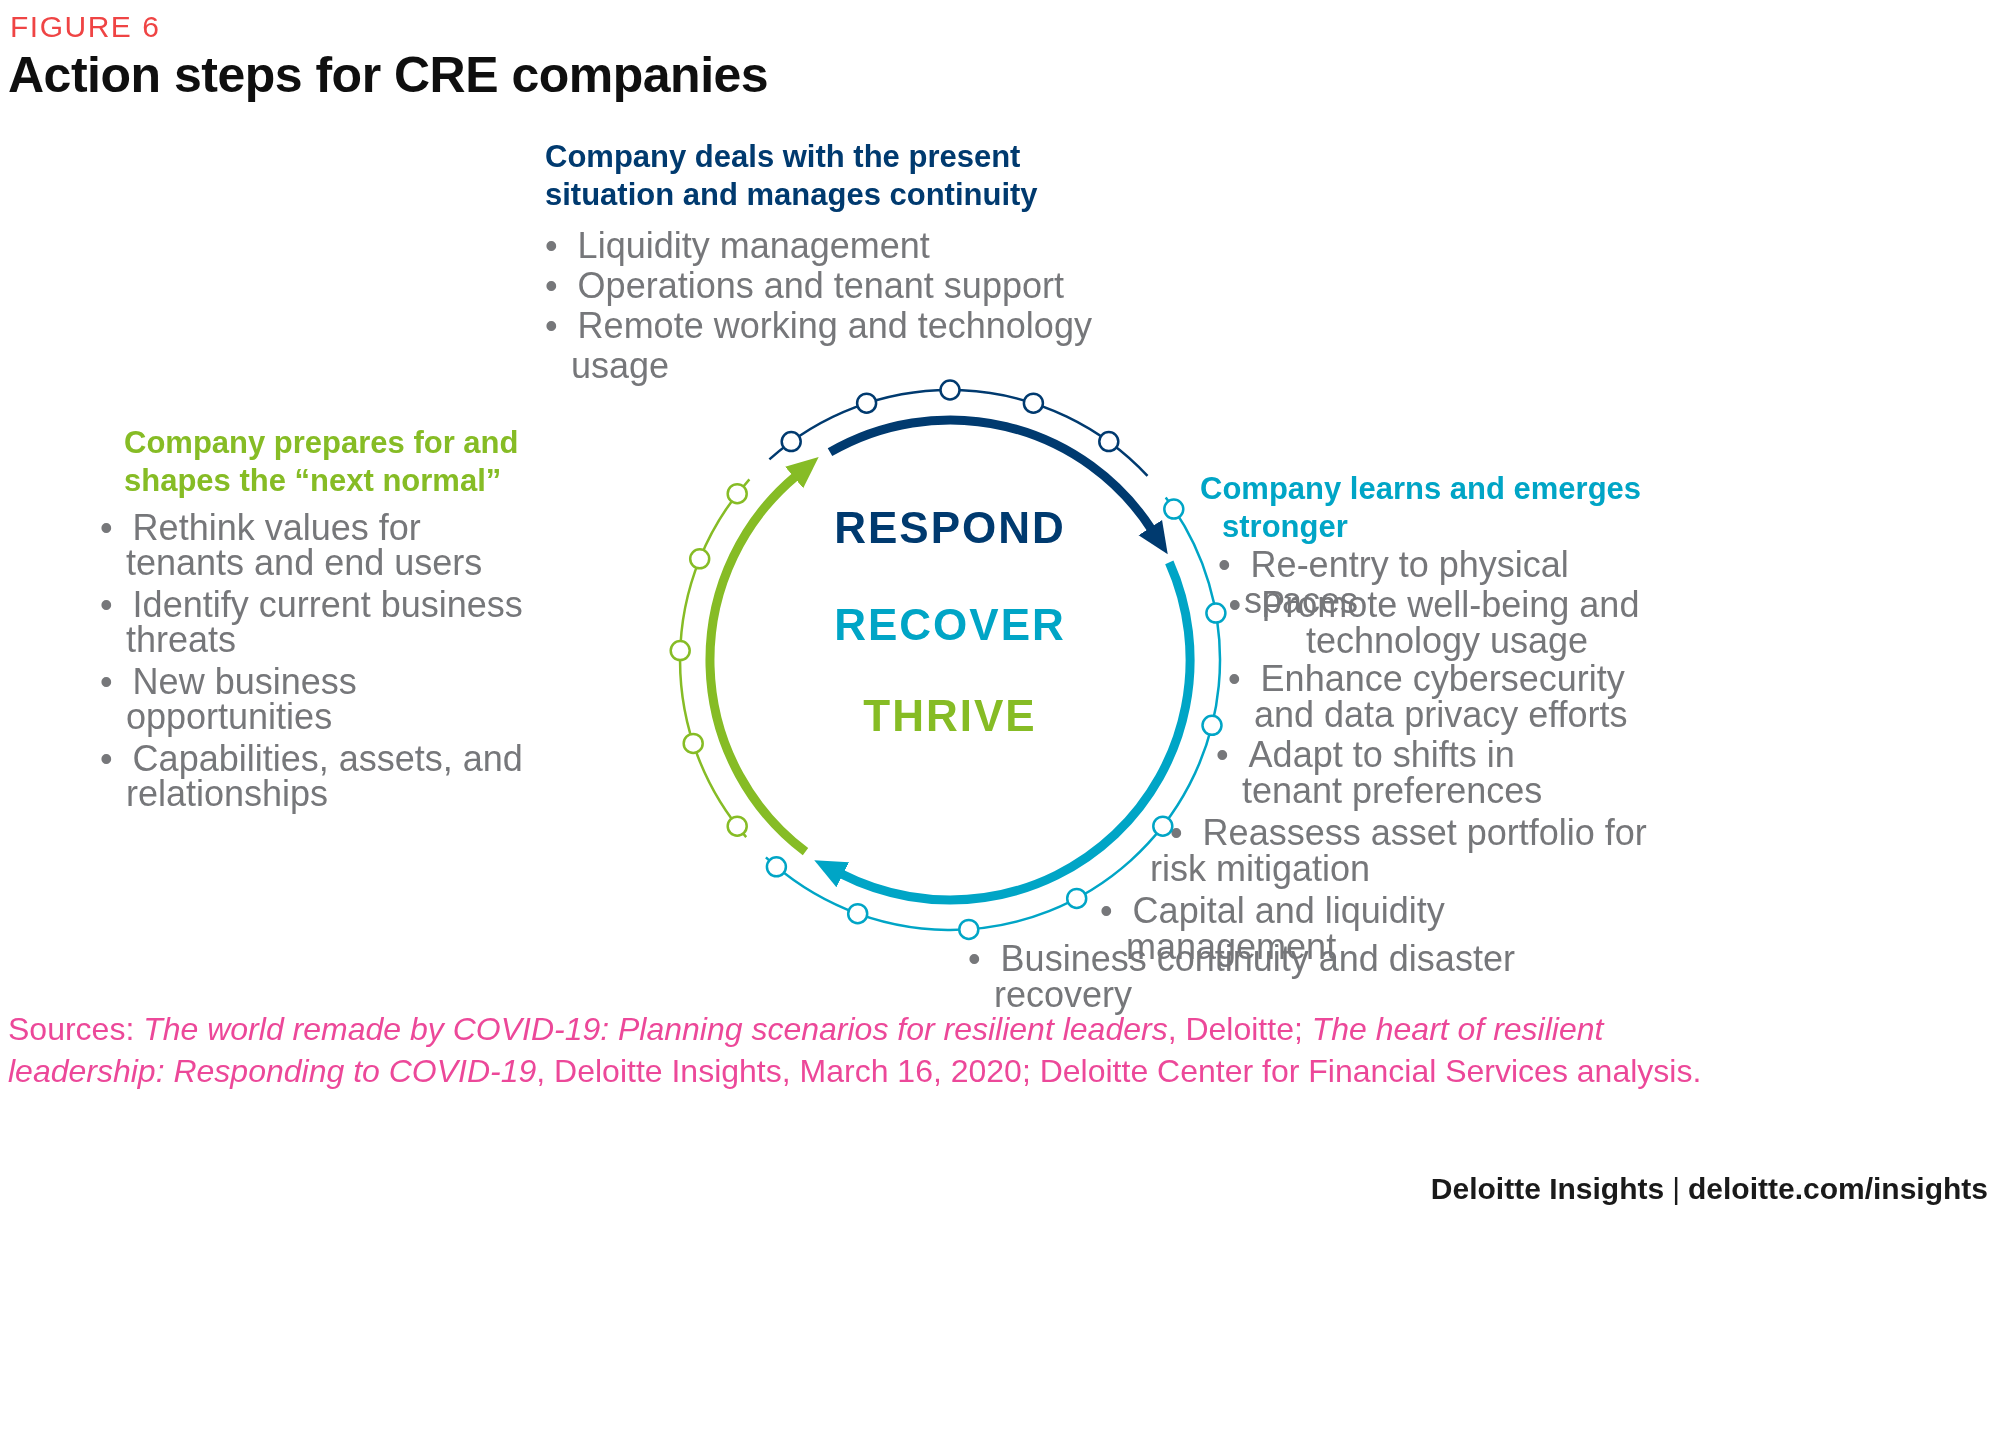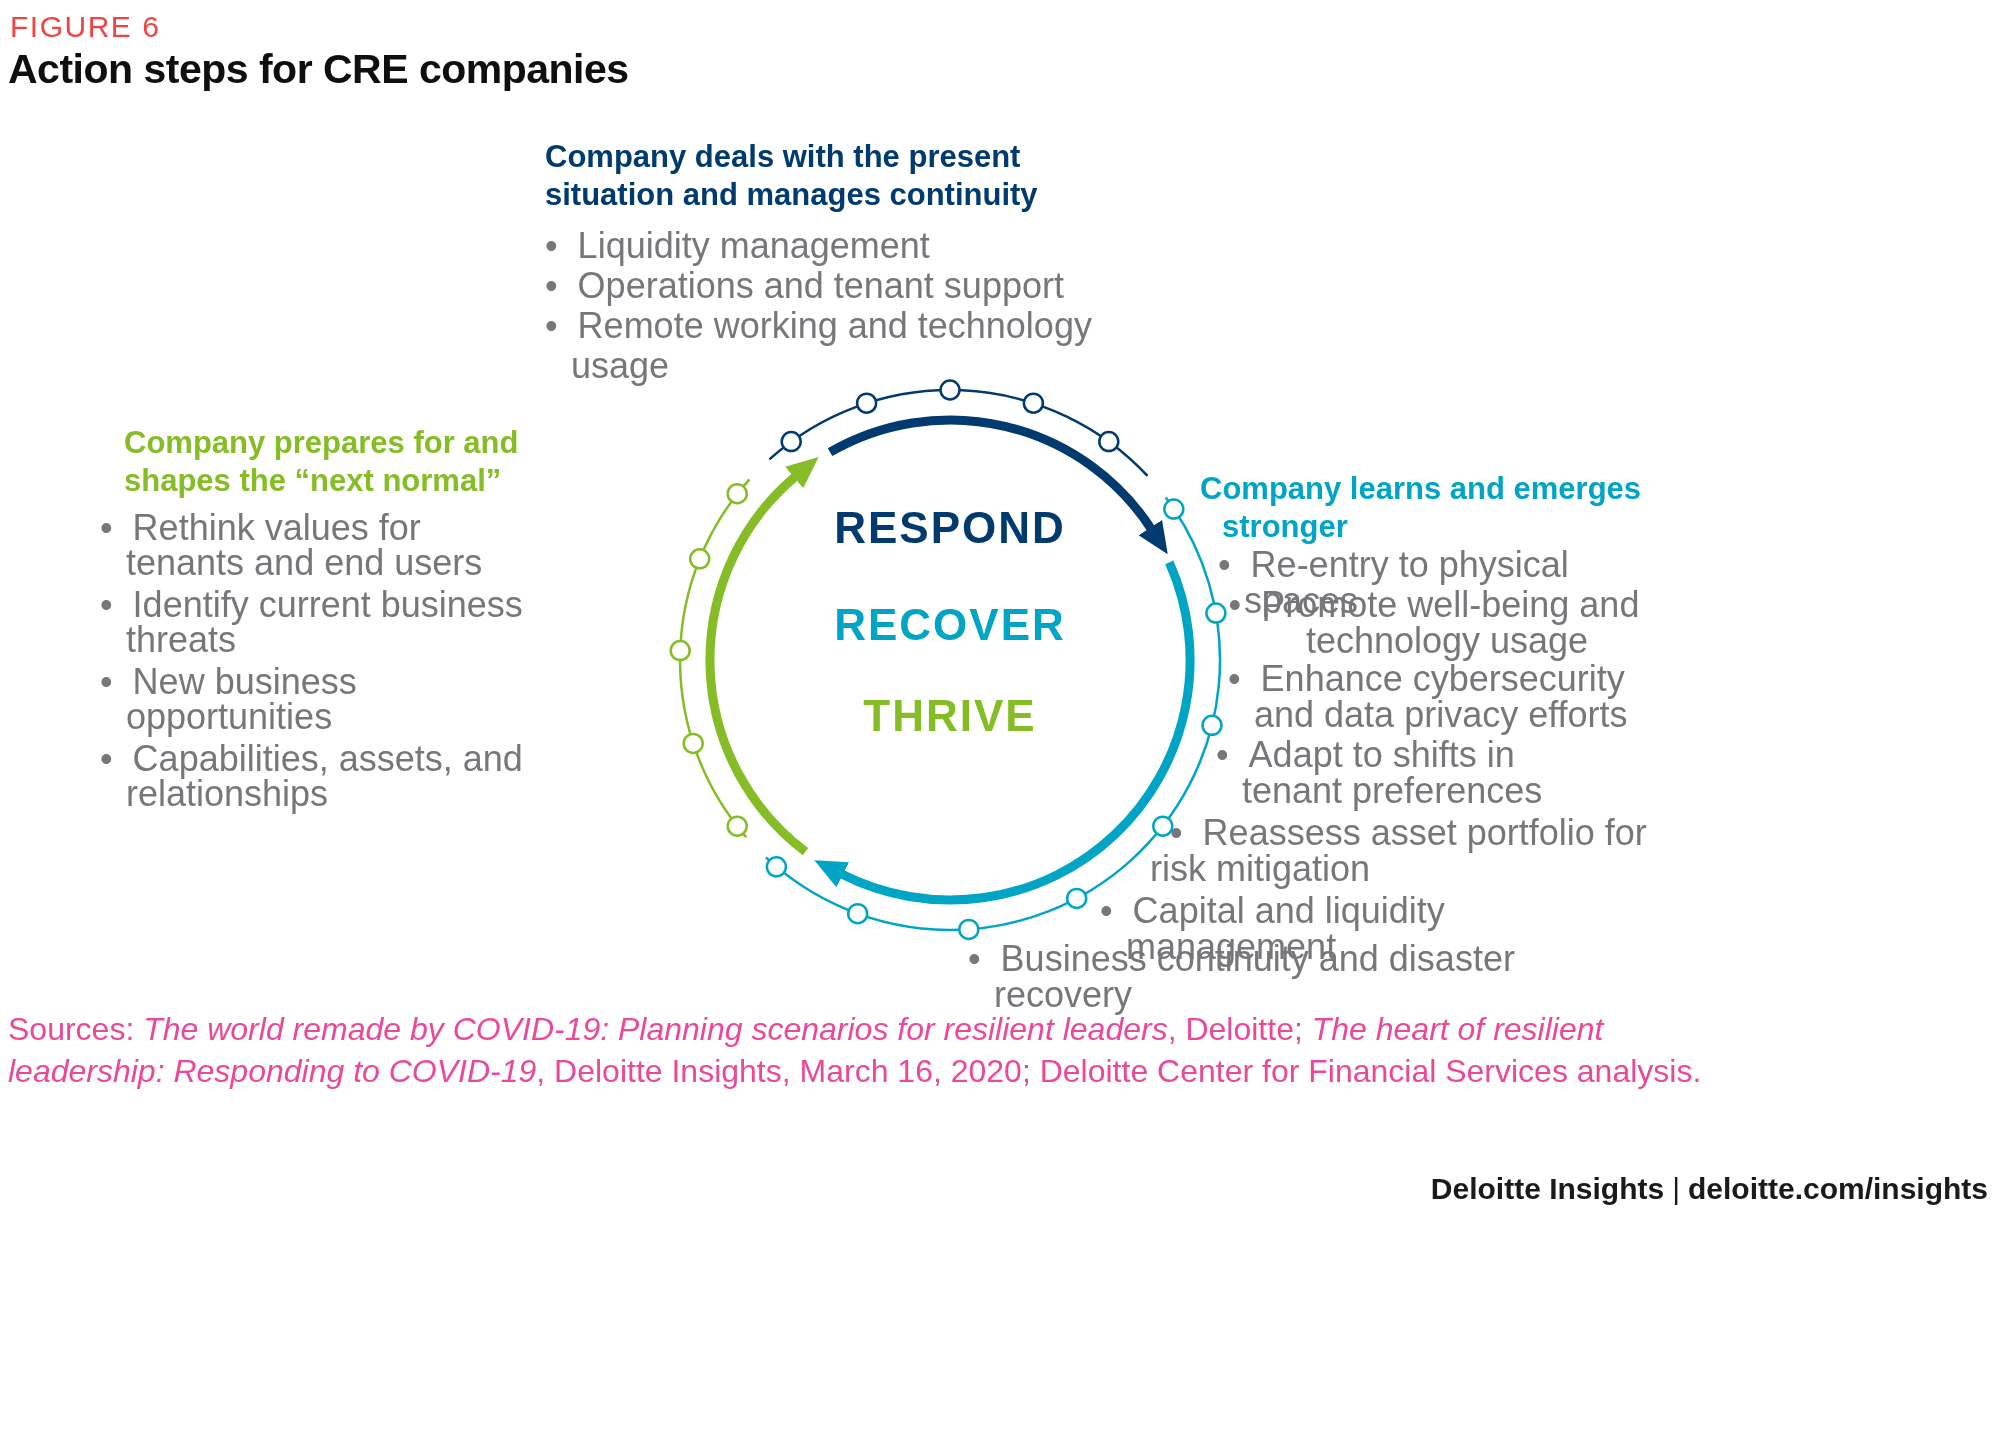--- a/index.html
+++ b/index.html
@@ -5,21 +5,21 @@
   html,body{margin:0;padding:0;}
   body{
     width:2000px;height:1435px;position:relative;overflow:hidden;
     background:#ffffff;color:#1d1d1d;
     font-family:"Liberation Sans","DejaVu Sans",sans-serif;
   }
   .abs{position:absolute;}
 
   
   #figure-label{left:10px;top:10px;font-size:30px;color:#ef4444;letter-spacing:1.5px;}
-  #page-title{left:8px;top:46px;font-size:41px;font-weight:bold;color:#0f0f0f;letter-spacing:-0.5px;}
+  #page-title{left:8px;top:46px;font-size:50px;font-weight:bold;color:#0f0f0f;letter-spacing:-0.5px;}
 
   
   .block-heading{font-size:31px;font-weight:bold;line-height:38px;white-space:nowrap;}
   .navy-text{color:#003A6F;}
   .teal-text{color:#00A5C6;}
   .green-text{color:#86BC25;margin-left:24px;}
 
   .bullet{
     font-size:36px;color:#76777A;line-height:36px;
     padding-left:26px;text-indent:-26px;

